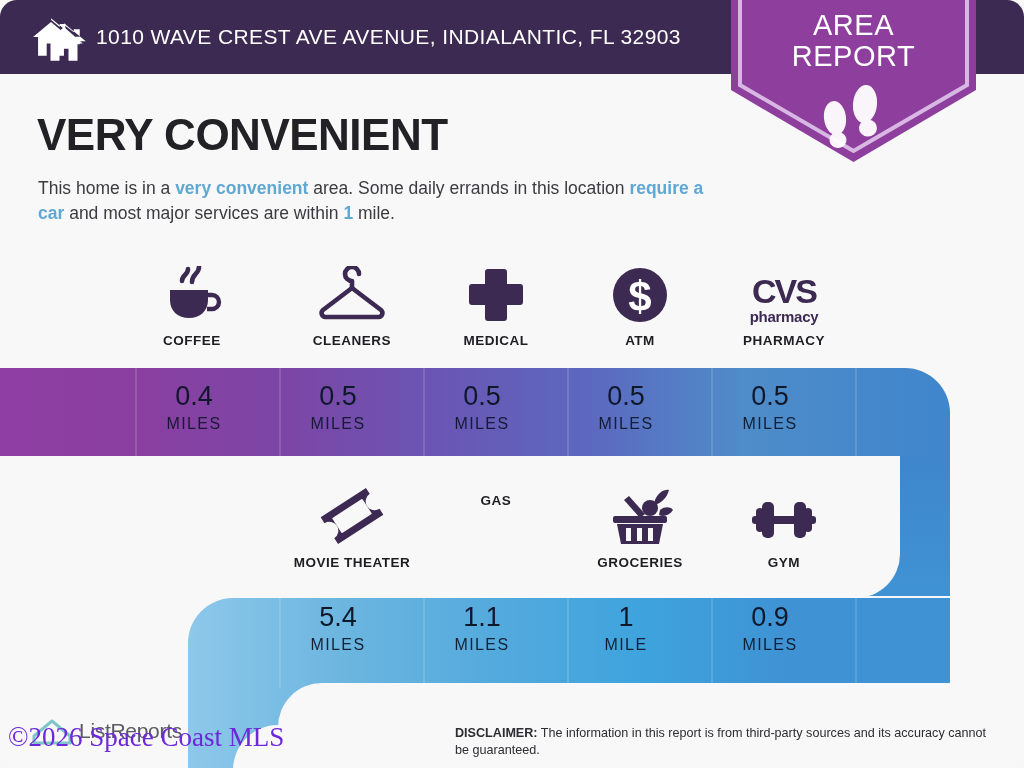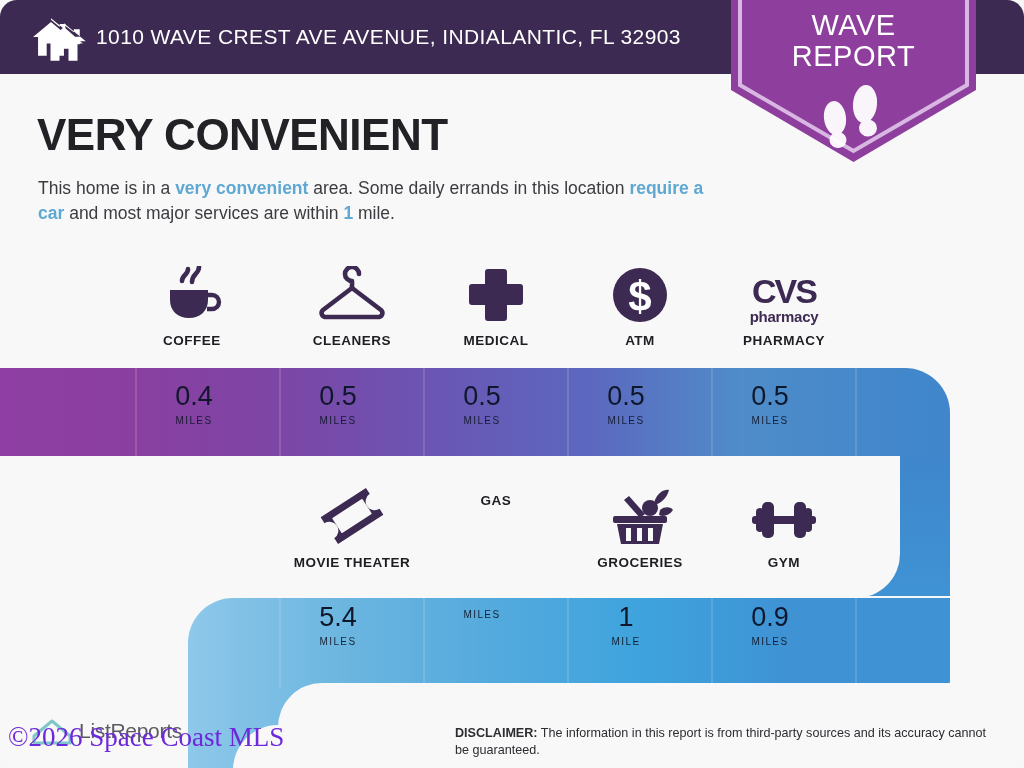--- a/index.html
+++ b/index.html
@@ -58,21 +58,21 @@
   .iconbox{height:62px;display:flex;align-items:flex-end;justify-content:center;}
   .iconlabel{
     margin-top:9px;font-size:13.5px;font-weight:bold;color:#1d1d22;
     letter-spacing:.5px;white-space:nowrap;
   }
 
   
   .valrow{position:absolute;left:0;width:1024px;z-index:5;}
   .valcell{position:absolute;width:116px;text-align:center;color:#0f172a;}
   .valnum{font-size:27px;font-weight:300;line-height:1;}
-  .valunit{font-size:10px;letter-spacing:1.4px;margin-top:5px;opacity:.93;}
+  .valunit{font-size:16px;letter-spacing:1.4px;margin-top:5px;opacity:.93;}
 
   .home-badge{position:absolute;left:40px;top:18px;width:48px;height:48px;z-index:5;}
 
   
   .disclaimer{
     position:absolute;left:455px;top:725px;width:540px;
     font-size:12.6px;line-height:1.35;color:#2c2c31;z-index:7;
   }
   .disclaimer b{font-weight:bold;}
   .logo{position:absolute;left:30px;top:716px;display:flex;align-items:center;z-index:7;}
@@ -101,21 +101,21 @@
       <path d="M0 -20 L245 -20 L245 96 L122.5 168 L0 96 Z" fill="#8e3f9e"></path>
       <path d="M9 -20 L9 91 L122.5 157 L236 91 L236 -20" fill="none" stroke="#d9b7e3" stroke-width="4"></path>
       <g fill="#ffffff" opacity=".95">
         <ellipse cx="104" cy="124" rx="11" ry="17" transform="rotate(-7 104 124)"></ellipse>
         <ellipse cx="107" cy="146" rx="8.5" ry="8" transform="rotate(-7 107 146)"></ellipse>
         <ellipse cx="134" cy="110" rx="12" ry="19" transform="rotate(5 134 110)"></ellipse>
         <ellipse cx="137" cy="134" rx="9" ry="8.5" transform="rotate(5 137 134)"></ellipse>
       </g>
     </svg>
     <div class="badge-text">
-      <span>WAVE</span><br>
+      <span>AREA</span><br>
       <span>REPORT</span>
     </div>
   </div>
 
   <div class="title">VERY CONVENIENT</div>
   <div class="subtitle">
     <span>This home is in a </span><span class="hl">very convenient</span><span> area. Some daily errands in this location </span><span class="hl">require a car</span><span> and most major services are within </span><span class="hl">1</span><span> mile.</span>
   </div>
 
   <svg class="ribbon" viewBox="0 0 1024 410">
@@ -317,20 +317,21 @@
       <div class="iconlabel">GYM</div>
     </div>
   </div>
 
   <div class="valrow" style="top:604px;">
     <div class="valcell" style="left:280px;">
       <div class="valnum">5.4</div>
       <div class="valunit">MILES</div>
     </div>
     <div class="valcell" style="left:424px;">
+      <div class="valnum">1.1</div>
       <div class="valunit">MILES</div>
     </div>
     <div class="valcell" style="left:568px;">
       <div class="valnum">1</div>
       <div class="valunit">MILE</div>
     </div>
     <div class="valcell" style="left:712px;">
       <div class="valnum">0.9</div>
       <div class="valunit">MILES</div>
     </div>

